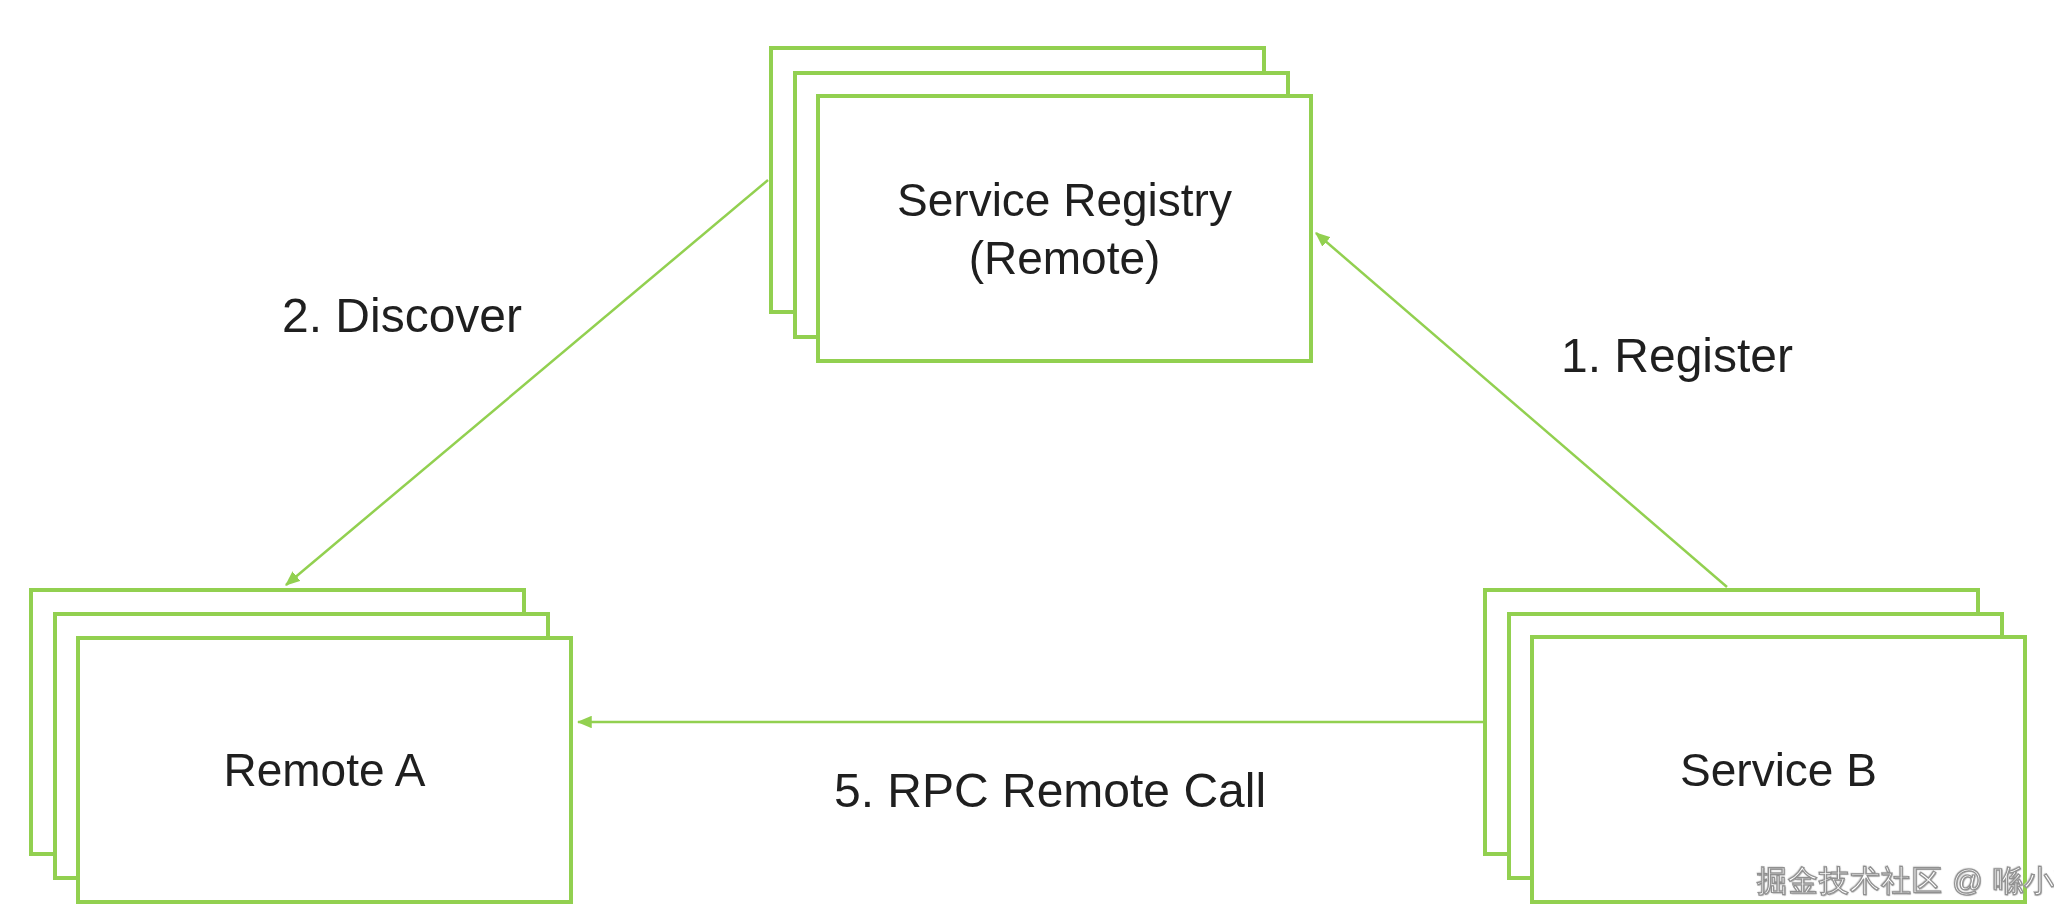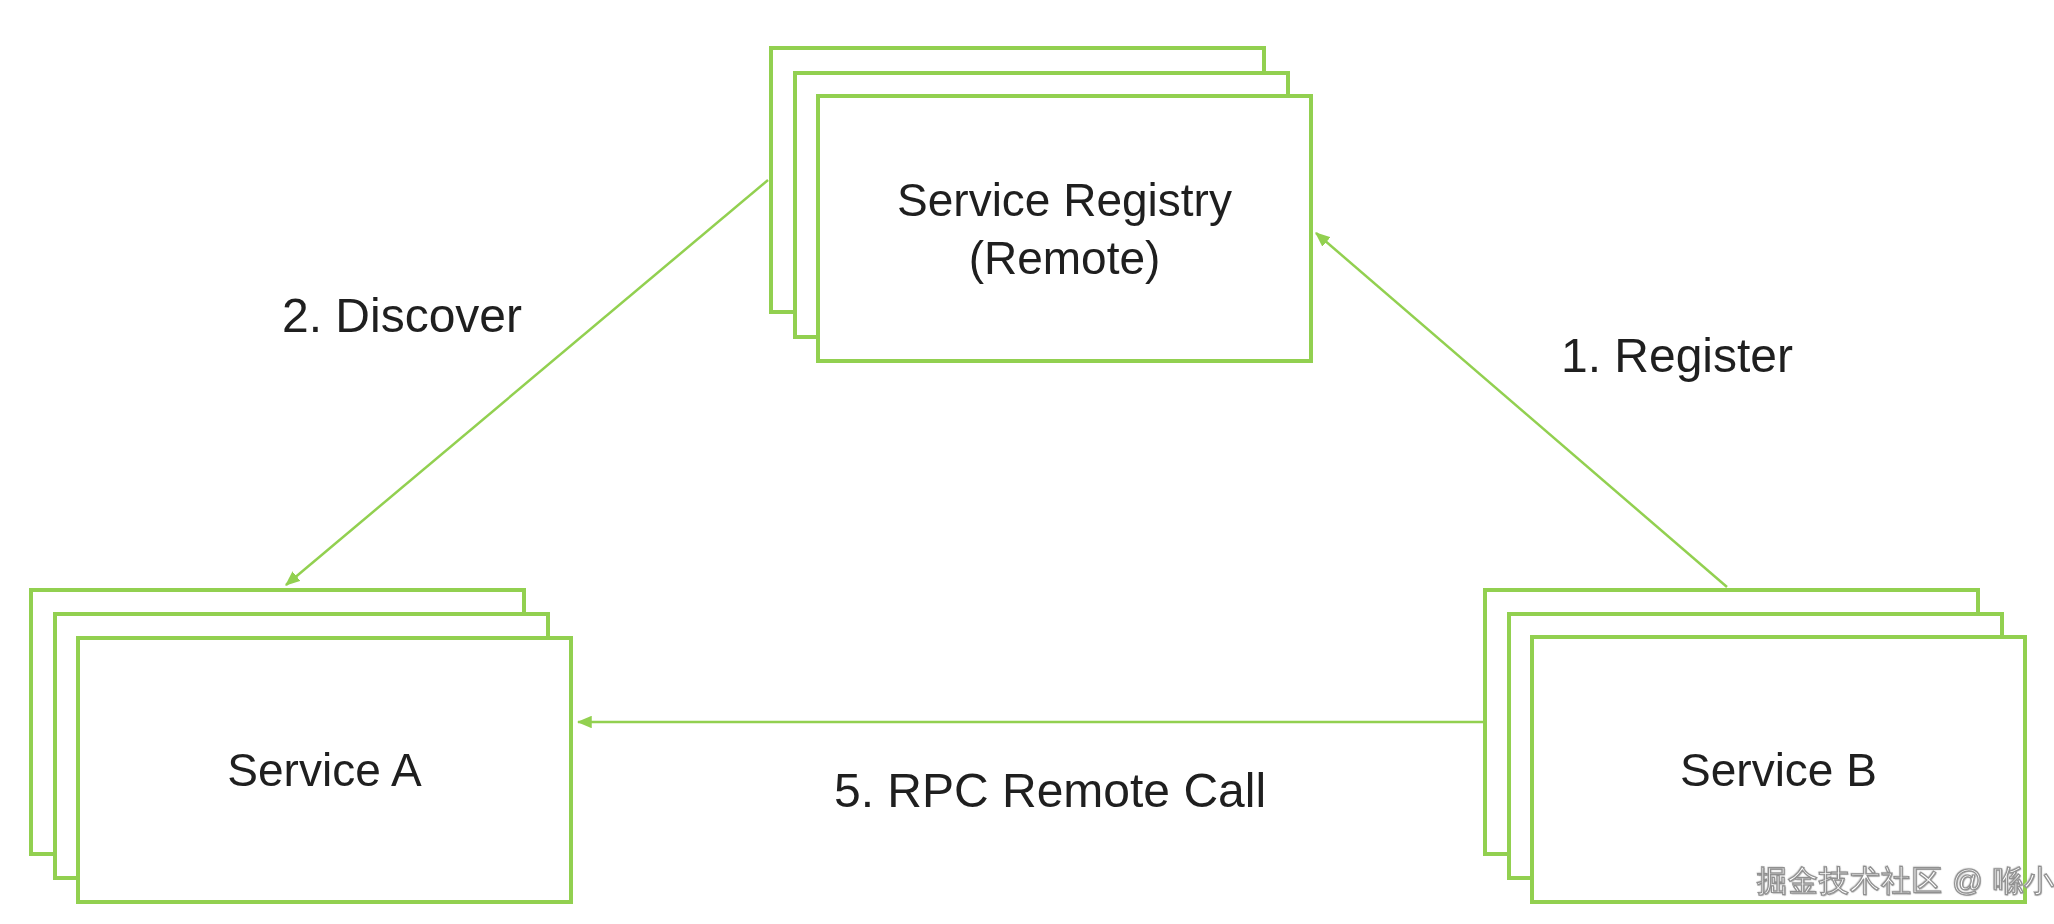--- a/index.html
+++ b/index.html
@@ -81,21 +81,21 @@
         <div>Service Registry</div>
         <div>(Remote)</div>
       </div>
     </div>
   </div>
 
   <div>
     <div class="box" style="left:29px; top:588px;"></div>
     <div class="box" style="left:53px; top:612px;"></div>
     <div class="box front" style="left:76px; top:636px;">
-      <div class="box-label">Service A</div>
+      <div class="box-label">Remote A</div>
     </div>
   </div>
 
   <div>
     <div class="box" style="left:1483px; top:588px;"></div>
     <div class="box" style="left:1507px; top:612px;"></div>
     <div class="box front" style="left:1530px; top:635px; height:269px;">
       <div class="box-label">Service B</div>
     </div>
   </div>

